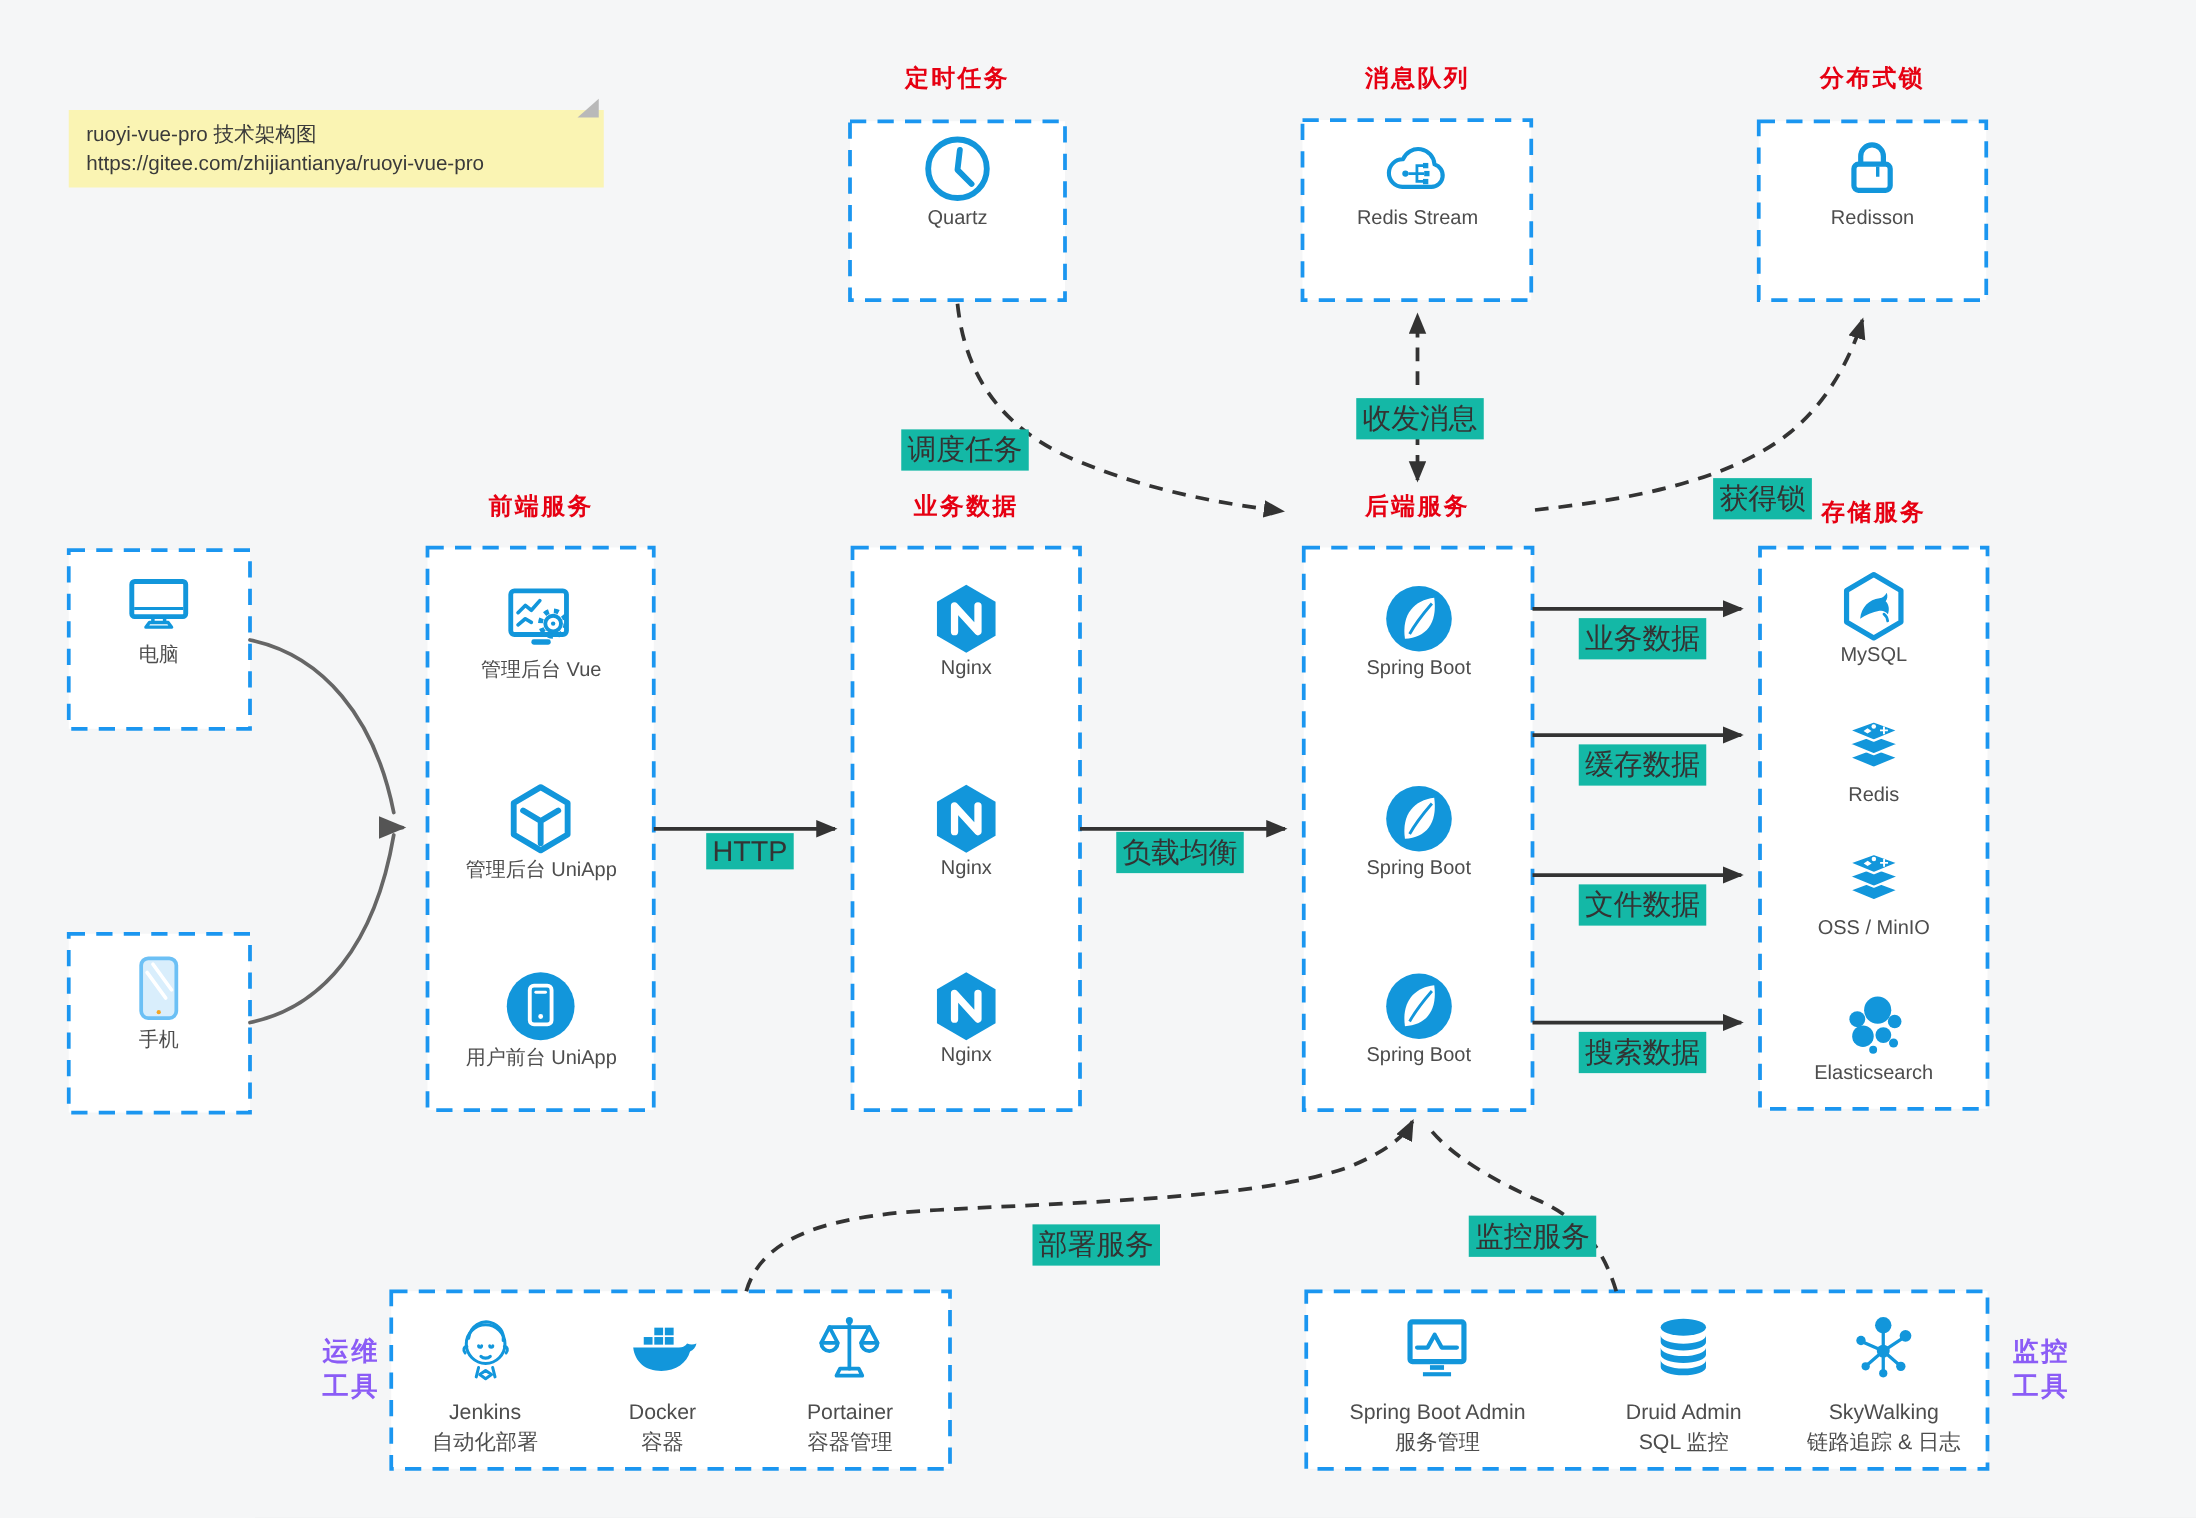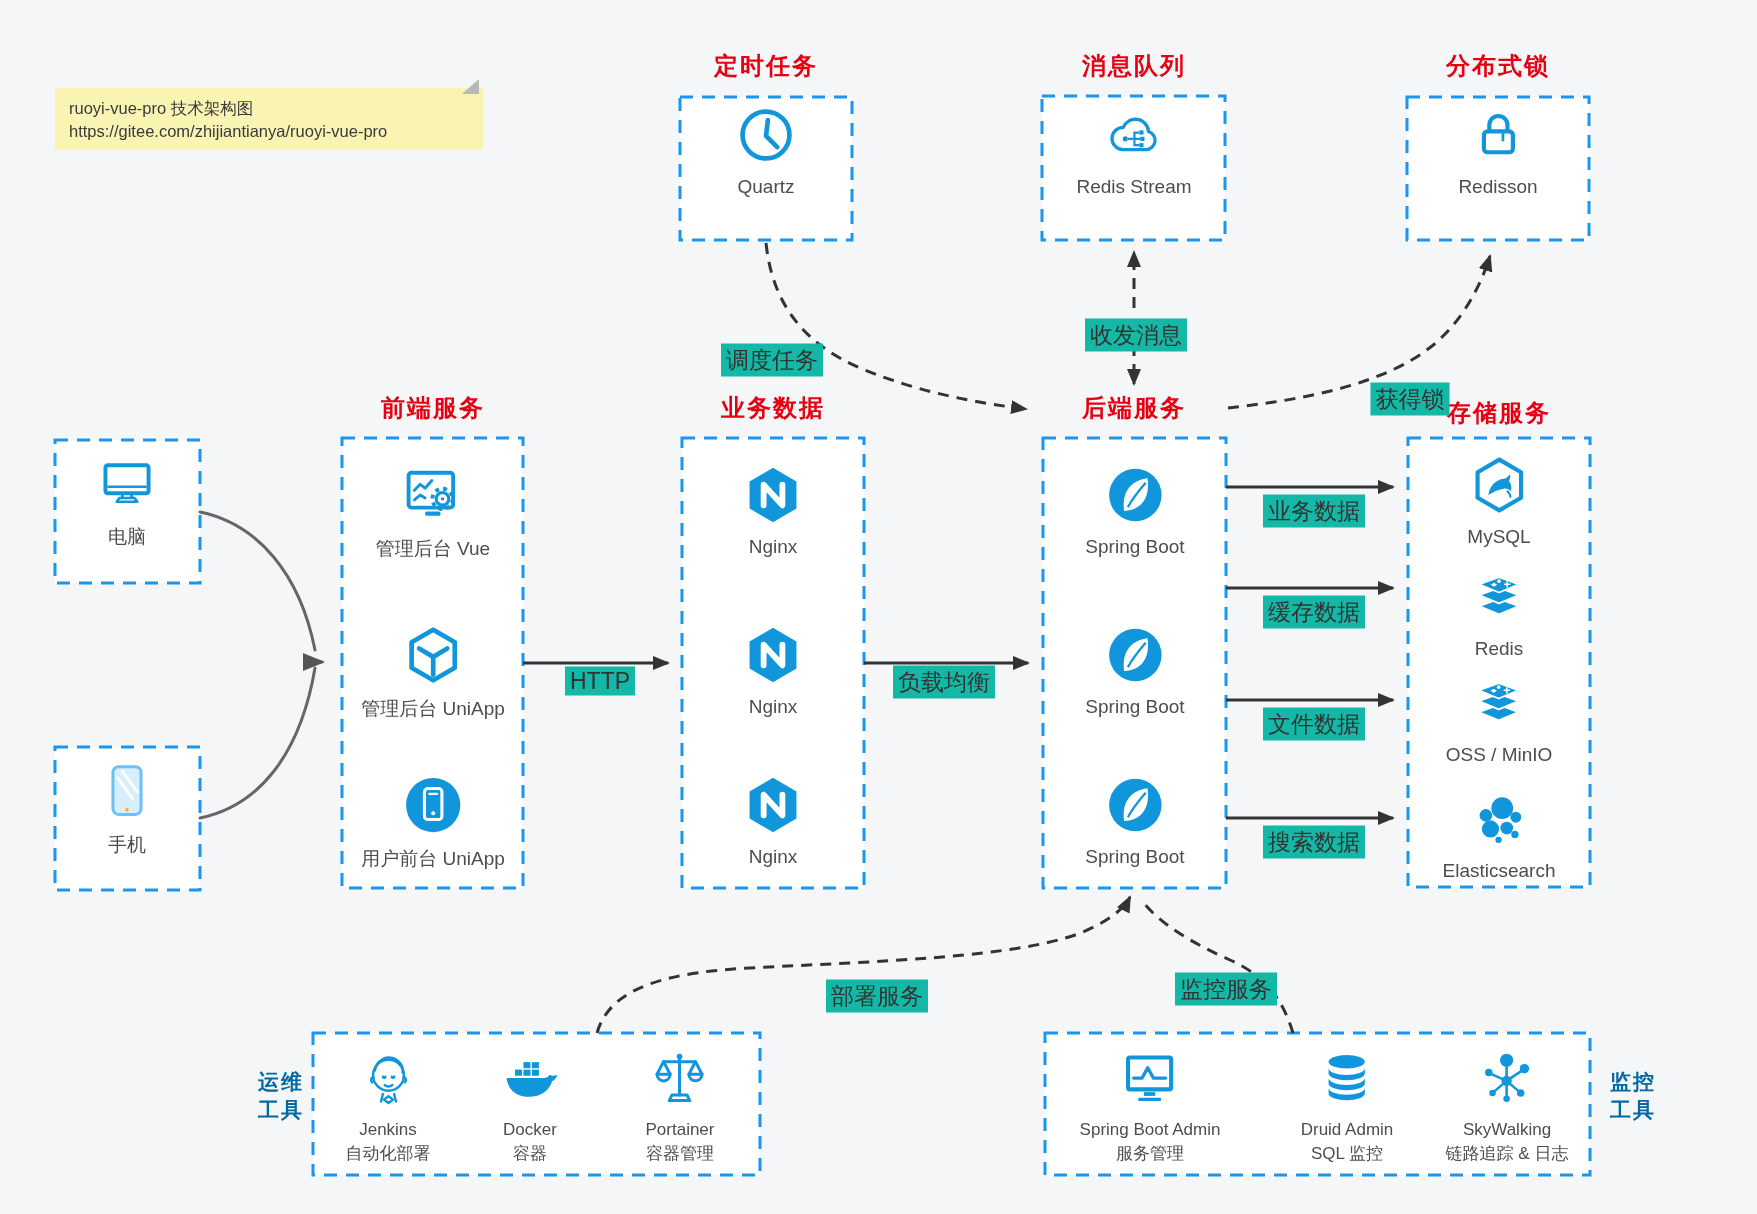--- a/index.html
+++ b/index.html
@@ -1,26 +1,26 @@
 <!DOCTYPE html>
 <html><head>
 <meta charset="utf-8">
 <style>
   html,body{margin:0;padding:0;}
   body{background:#e9e9e9;font-family:"Liberation Sans","DejaVu Sans",sans-serif;}
   .canvas{position:relative;width:1757px;height:1214px;background:#f5f6f7;overflow:hidden;}
   .edges{position:absolute;left:0;top:0;}
   .gtitle{position:absolute;transform:translateX(-50%);color:#e60012;font-weight:bold;
-          font-size:24px;letter-spacing:2px;white-space:nowrap;}
-  .stitle{position:absolute;transform:translateX(-50%);color:#0369a1;font-weight:bold;
+          font-size:19px;letter-spacing:2px;white-space:nowrap;}
+  .stitle{position:absolute;transform:translateX(-50%);color:#8b5cf6;font-weight:bold;
           font-size:21px;line-height:28px;text-align:left;letter-spacing:2px;}
   .node{position:absolute;transform:translateX(-50%);display:flex;flex-direction:column;
         align-items:center;}
   .node .ic{display:block;height:62px;display:flex;align-items:center;justify-content:center;}
-  .nlabel{margin-top:10px;font-size:19px;color:#4d4d4d;white-space:nowrap;}
+  .nlabel{font-size:16px;color:#4d4d4d;white-space:nowrap;}
   .bname{margin-top:8px;font-size:17px;color:#4d4d4d;white-space:nowrap;line-height:24px;}
   .bdesc{font-size:17px;color:#4d4d4d;white-space:nowrap;line-height:24px;}
   .elabel{position:absolute;transform:translate(-50%,-50%);background:#14b8a6;color:#333;
           font-size:23px;padding:1px 5px;white-space:nowrap;margin-top:24px;}
   .note{position:absolute;left:55px;top:88px;width:428px;height:62px;background:#faf4b3;
         padding:9px 0 0 14px;box-sizing:border-box;}
   .note .nline{font-size:16.5px;color:#3a3a3a;line-height:23px;}
   .fold{position:absolute;top:-9px;right:4px;width:0;height:0;border-left:17px solid transparent;
         border-bottom:15px solid #b9b9b9;}
   svg{display:block;}

